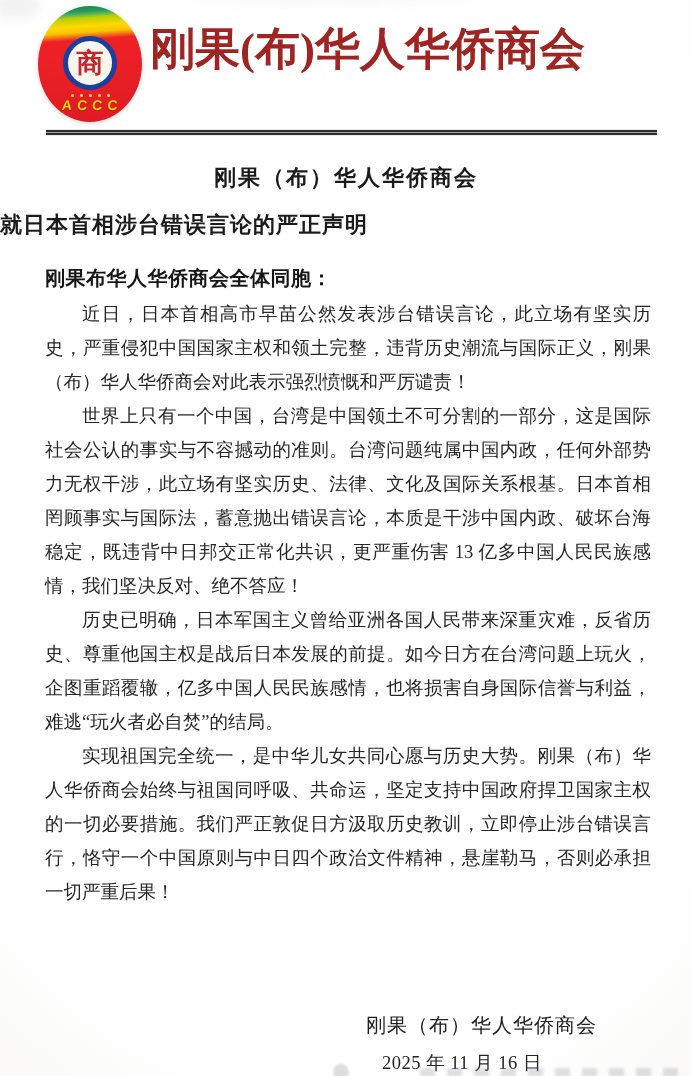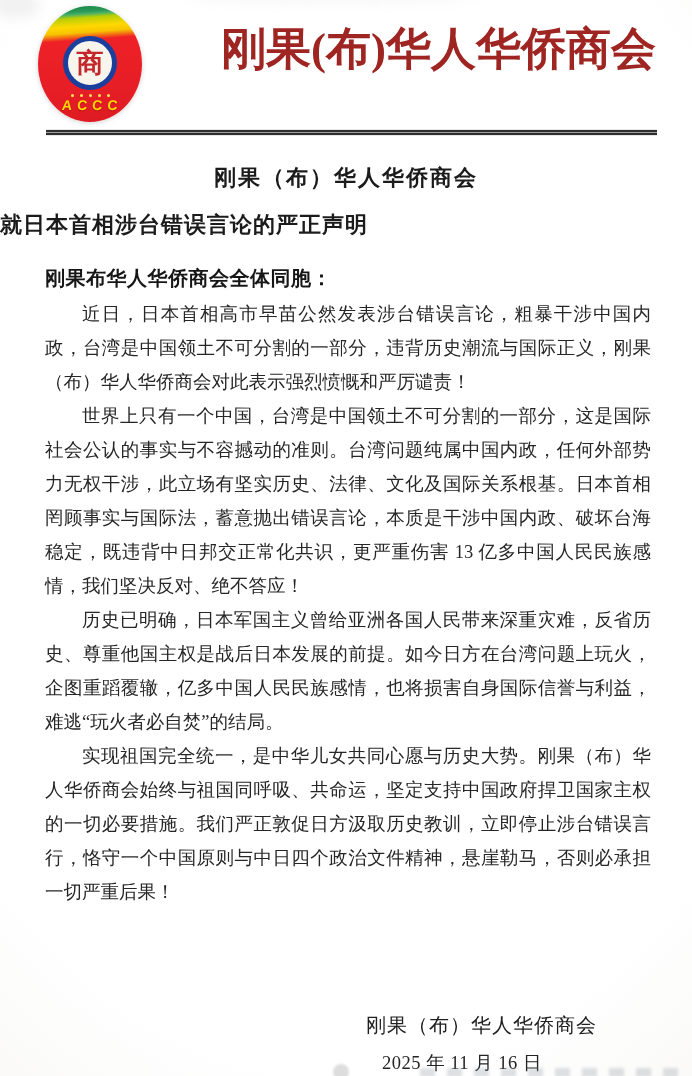--- a/index.html
+++ b/index.html
@@ -33,21 +33,21 @@
   }
   .logo-glyph { color:#c3272b; font-size:27px; font-weight:bold; line-height:1; }
   .logo-dots { display:flex; gap:6px; margin-top:4px; }
   .logo-dots i { width:3px; height:3px; border-radius:50%; background:#ffe35c; }
   .logo-accc {
     color:#ffd900; font-weight:bold; font-size:14px; letter-spacing:5px;
     margin-top:0; padding-left:5px; transform:skewX(-5deg);
     font-family:"Liberation Sans","DejaVu Sans",sans-serif;
     text-shadow:0 1px 1px rgba(120,0,0,.4);
   }
-  .header-titles { position:absolute; left:150px; right:36px; top:24px; text-align:right; }
+  .header-titles { position:absolute; left:150px; right:36px; top:24px; text-align:left; }
   .org-zh {
     color:#9e2521; font-size:45px; font-weight:bold; line-height:1.15;
     letter-spacing:0px; white-space:nowrap;
   }
   .org-fr {
     color:#171717; font-size:17px; font-weight:bold; margin-top:5px;
     letter-spacing:.2px; white-space:nowrap;
   }
   .divider {
     position:absolute; left:46px; width:611px; top:129px; height:7px;
@@ -123,21 +123,21 @@
   </div>
 
   <div class="divider"></div>
 
   <div class="doc-title">刚果（布）华人华侨商会</div>
   <div class="doc-subtitle">就日本首相涉台错误言论的严正声明</div>
 
   <div class="salutation">刚果布华人华侨商会全体同胞：</div>
 
   <div class="body-text">
-    <p>近日，日本首相高市早苗公然发表涉台错误言论，粗暴干涉中国内政，台湾是中国领土不可分割的一部分，违背历史潮流与国际正义，刚果（布）华人华侨商会对此表示强烈愤慨和严厉谴责！</p>
+    <p>近日，日本首相高市早苗公然发表涉台错误言论，此立场有坚实历史，严重侵犯中国国家主权和领土完整，违背历史潮流与国际正义，刚果（布）华人华侨商会对此表示强烈愤慨和严厉谴责！</p>
     <p>世界上只有一个中国，台湾是中国领土不可分割的一部分，这是国际社会公认的事实与不容撼动的准则。台湾问题纯属中国内政，任何外部势力无权干涉，此立场有坚实历史、法律、文化及国际关系根基。日本首相罔顾事实与国际法，蓄意抛出错误言论，本质是干涉中国内政、破坏台海稳定，既违背中日邦交正常化共识，更严重伤害 13 亿多中国人民民族感情，我们坚决反对、绝不答应！</p>
     <p>历史已明确，日本军国主义曾给亚洲各国人民带来深重灾难，反省历史、尊重他国主权是战后日本发展的前提。如今日方在台湾问题上玩火，企图重蹈覆辙，亿多中国人民民族感情，也将损害自身国际信誉与利益，难逃“玩火者必自焚”的结局。</p>
     <p>实现祖国完全统一，是中华儿女共同心愿与历史大势。刚果（布）华人华侨商会始终与祖国同呼吸、共命运，坚定支持中国政府捍卫国家主权的一切必要措施。我们严正敦促日方汲取历史教训，立即停止涉台错误言行，恪守一个中国原则与中日四个政治文件精神，悬崖勒马，否则必承担一切严重后果！</p>
   </div>
 
   <div class="sign-name">刚果（布）华人华侨商会</div>
   <div class="sign-date">2025 年 11 月 16 日</div>
 
   <div class="wm-circle"></div>
   <div class="wm-marks"></div>

